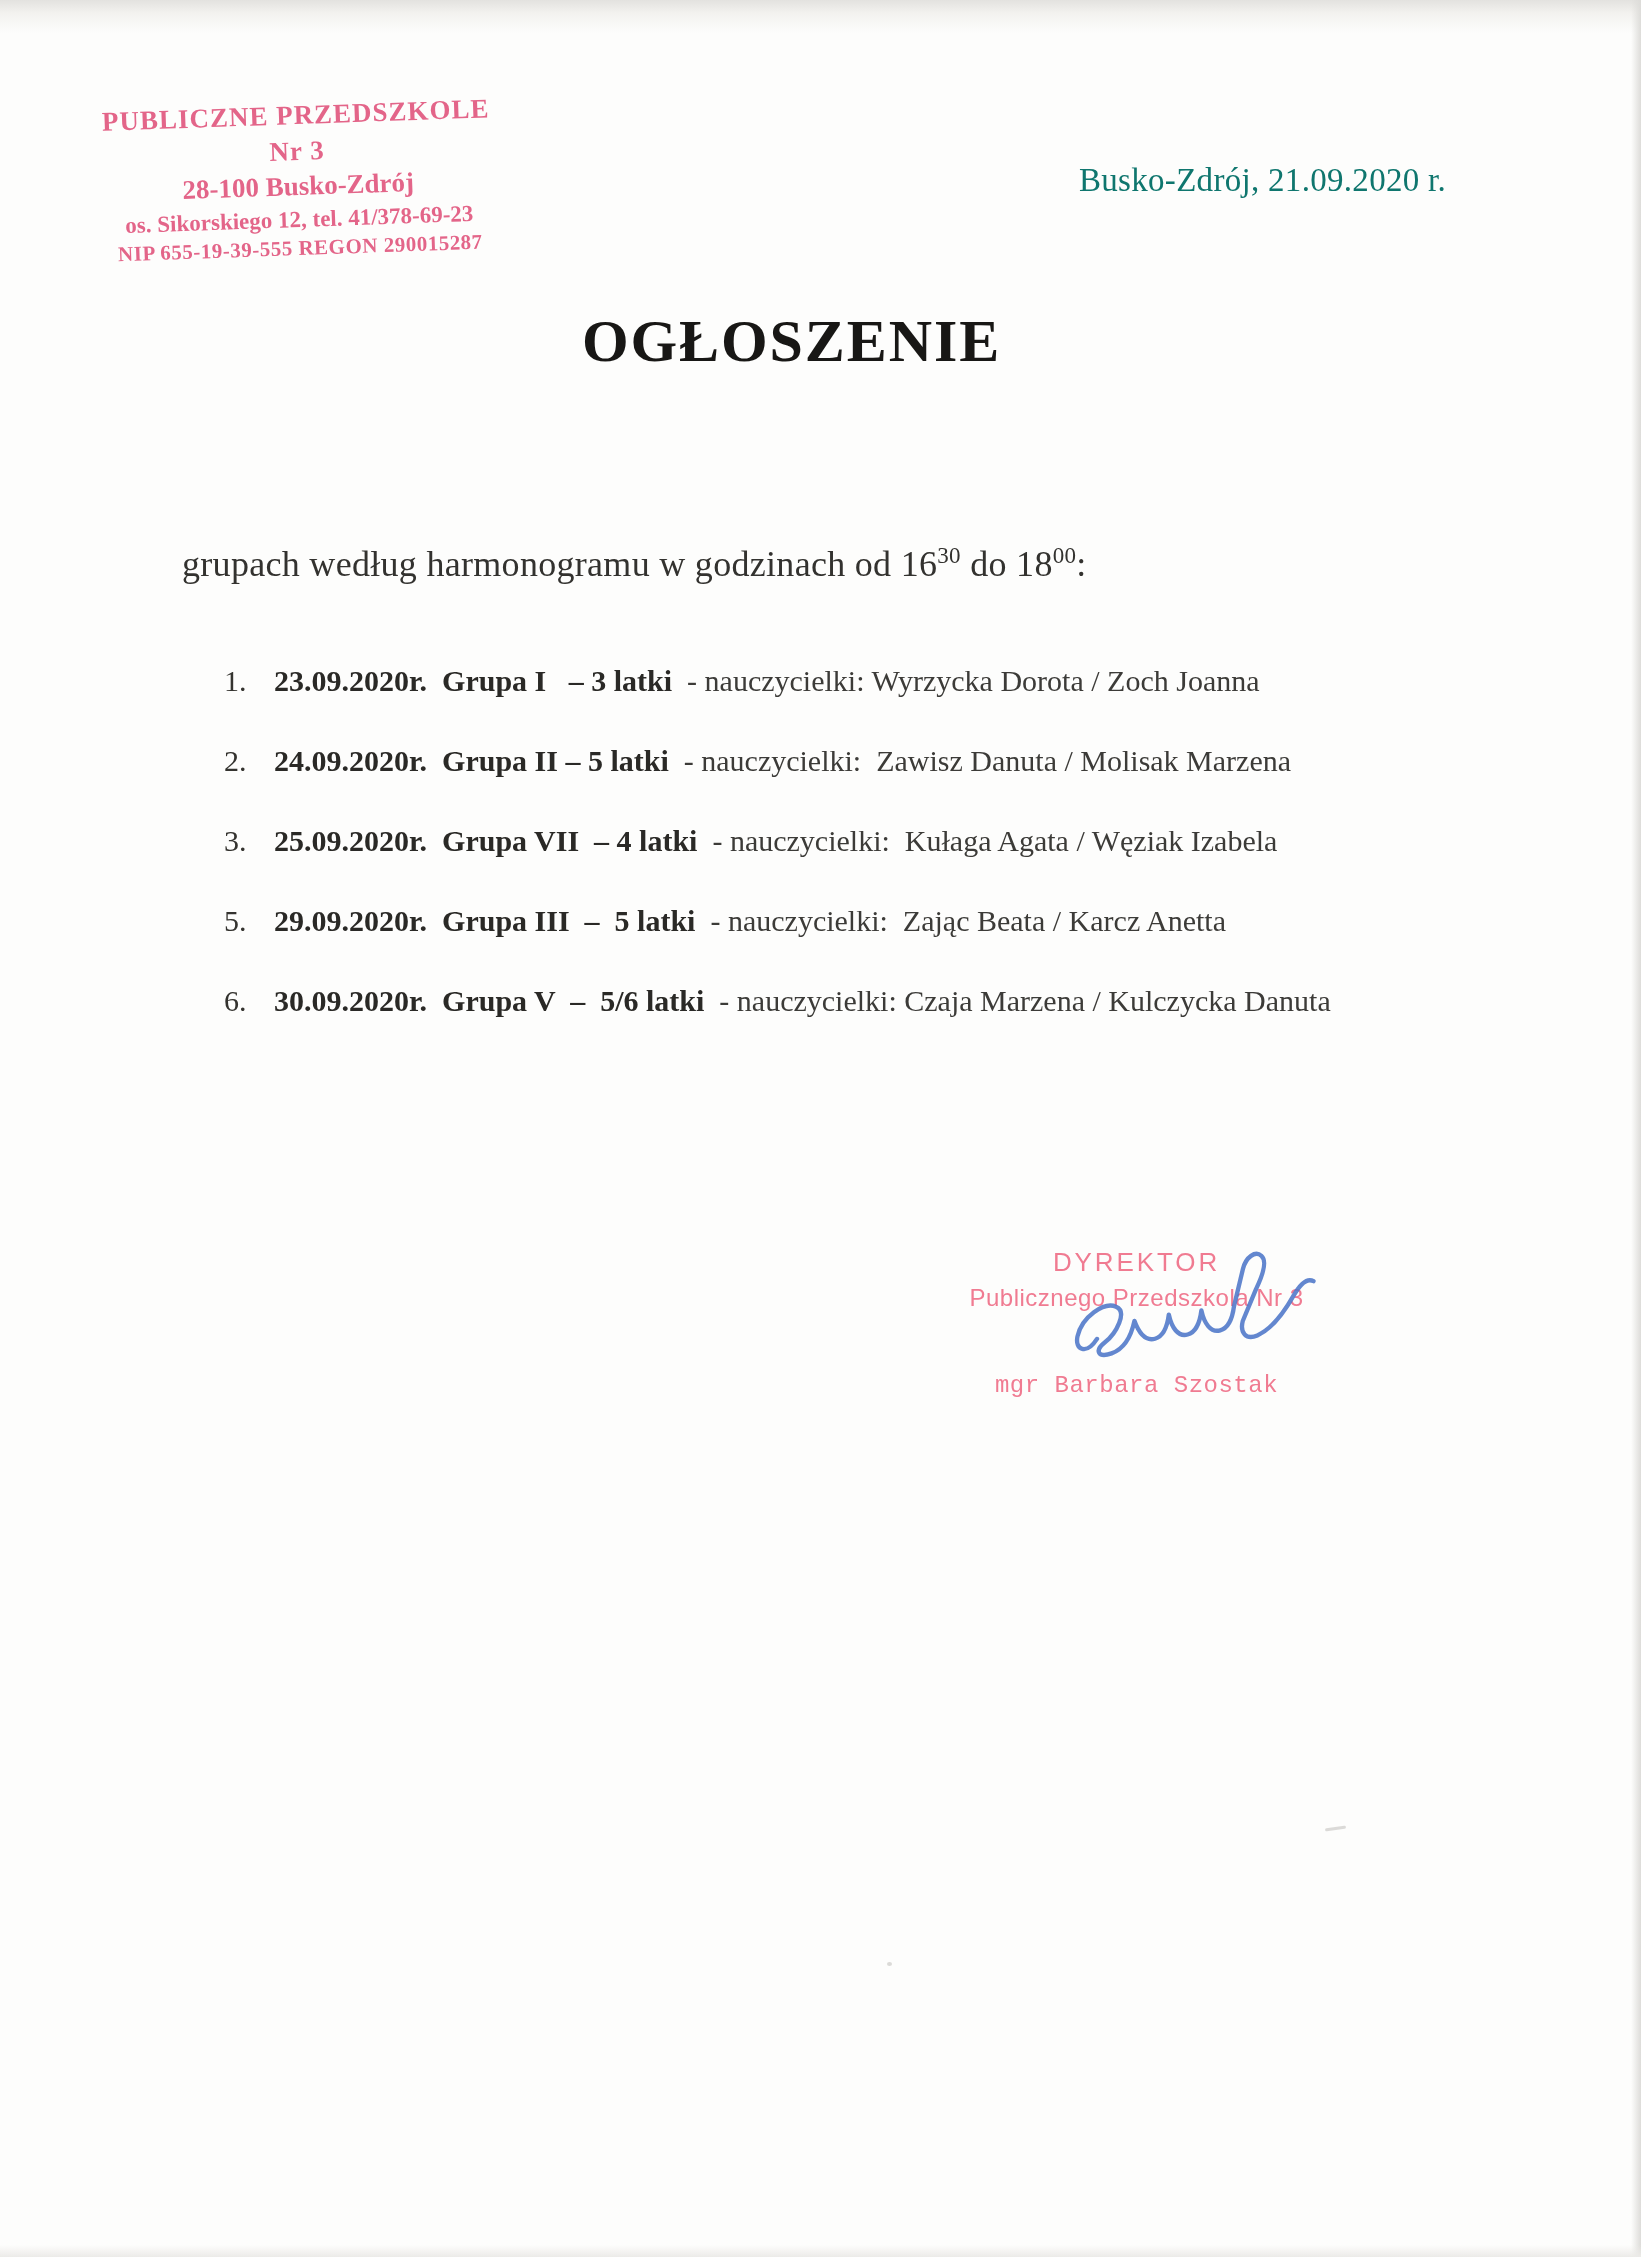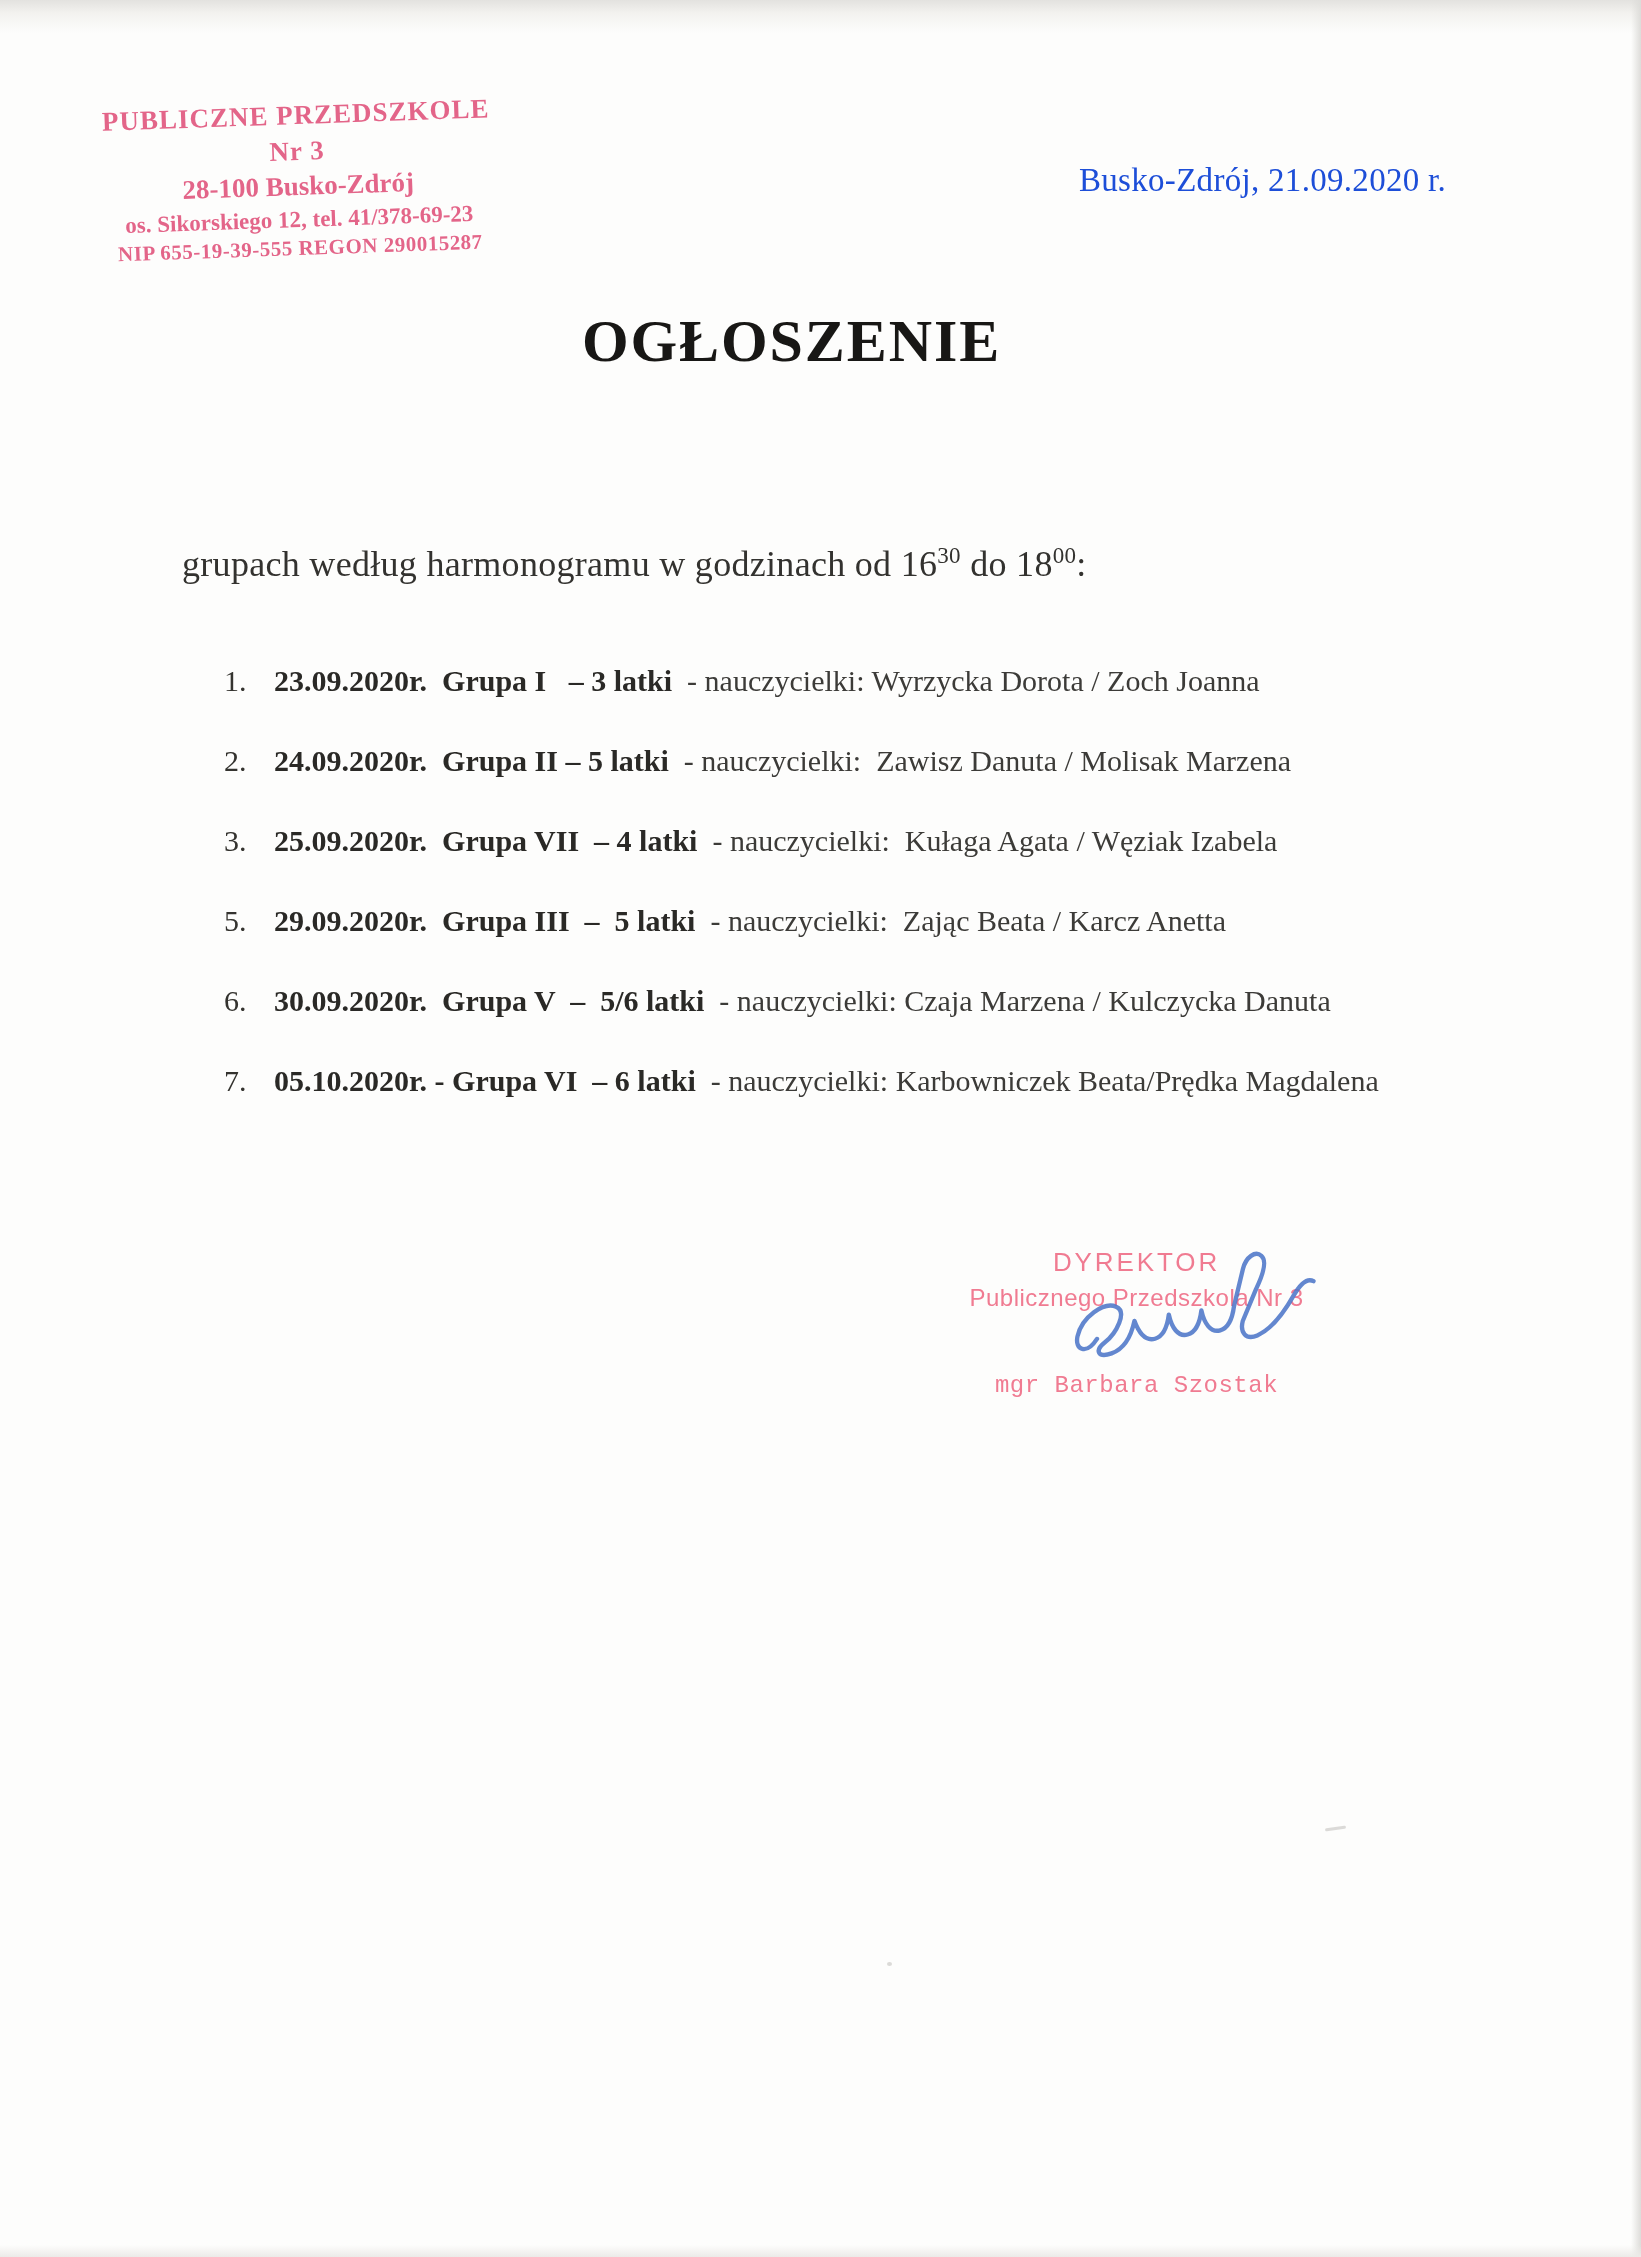--- a/index.html
+++ b/index.html
@@ -27,21 +27,21 @@
     text-align:center; transform: rotate(-2deg);
     color:#e0517a; opacity:.88; line-height:1.32;
   }
   .hdr-stamp .s1 { font-size:27px; font-weight:bold; letter-spacing:1px; }
   .hdr-stamp .s2 { font-size:27px; font-weight:bold; }
   .hdr-stamp .s3 { font-size:23px; font-weight:bold; }
   .hdr-stamp .s4 { font-size:21px; font-weight:bold; letter-spacing:0.5px; }
 
   .dateline {
     position:absolute; left:1079px; top:162px;
-    font-size:33px; color:#1d4ed8; letter-spacing:0.3px;
+    font-size:33px; color:#0f766e; letter-spacing:0.3px;
   }
 
   .title {
     position:absolute; left:0; top:307px; width:1641px;
     text-align:center; transform: translateX(-29px);
     font-size:60px; font-weight:bold; letter-spacing:1.9px; color:#181715;
   }
 
   .intro {
     position:absolute; left:182px; top:477px; width:1255px;
@@ -102,21 +102,20 @@
     <br>
     <span><span>grupach według harmonogramu w godzinach od 16</span><sup>30</sup><span> do 18</span><sup>00</sup><span>:</span></span>
   </div>
 
   <ol class="schedule">
     <li><span class="num">1.</span><span class="b">23.09.2020r.  Grupa I   – 3 latki</span><span class="n">  - nauczycielki: Wyrzycka Dorota / Zoch Joanna</span></li>
     <li><span class="num">2.</span><span class="b">24.09.2020r.  Grupa II – 5 latki</span><span class="n">  - nauczycielki:  Zawisz Danuta / Molisak Marzena</span></li>
     <li><span class="num">3.</span><span class="b">25.09.2020r.  Grupa VII  – 4 latki</span><span class="n">  - nauczycielki:  Kułaga Agata / Węziak Izabela</span></li>
     <li><span class="num">5.</span><span class="b">29.09.2020r.  Grupa III  –  5 latki</span><span class="n">  - nauczycielki:  Zając Beata / Karcz Anetta</span></li>
     <li><span class="num">6.</span><span class="b">30.09.2020r.  Grupa V  –  5/6 latki</span><span class="n">  - nauczycielki: Czaja Marzena / Kulczycka Danuta</span></li>
-    <li><span class="num">7.</span><span class="b">05.10.2020r. - Grupa VI  – 6 latki</span><span class="n">  - nauczycielki: Karbowniczek Beata/Prędka Magdalena</span></li>
   </ol>
 
   <div class="sig-block">
     <div class="role">DYREKTOR</div>
     <div class="org">Publicznego Przedszkola Nr 3</div>
     <div class="name">mgr Barbara Szostak</div>
   </div>
 
   <svg class="sig-ink" viewBox="0 0 264 114" xmlns="http://www.w3.org/2000/svg">
     <path d="M30,82 C18,98 6,92 10,78 C16,58 40,44 52,50 C64,56 50,78 38,86

